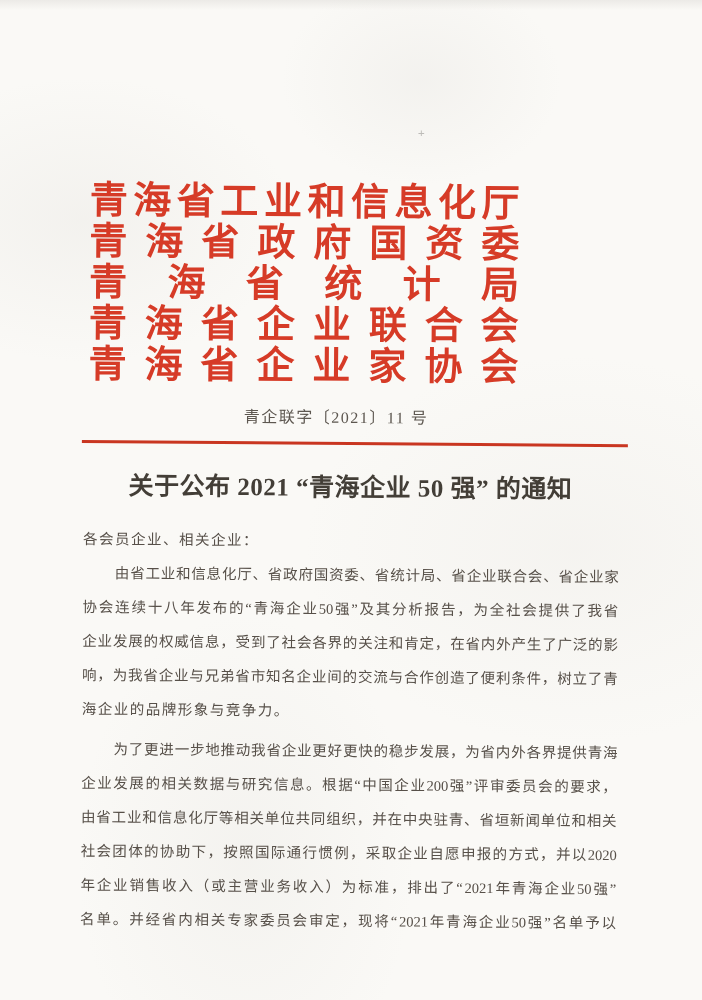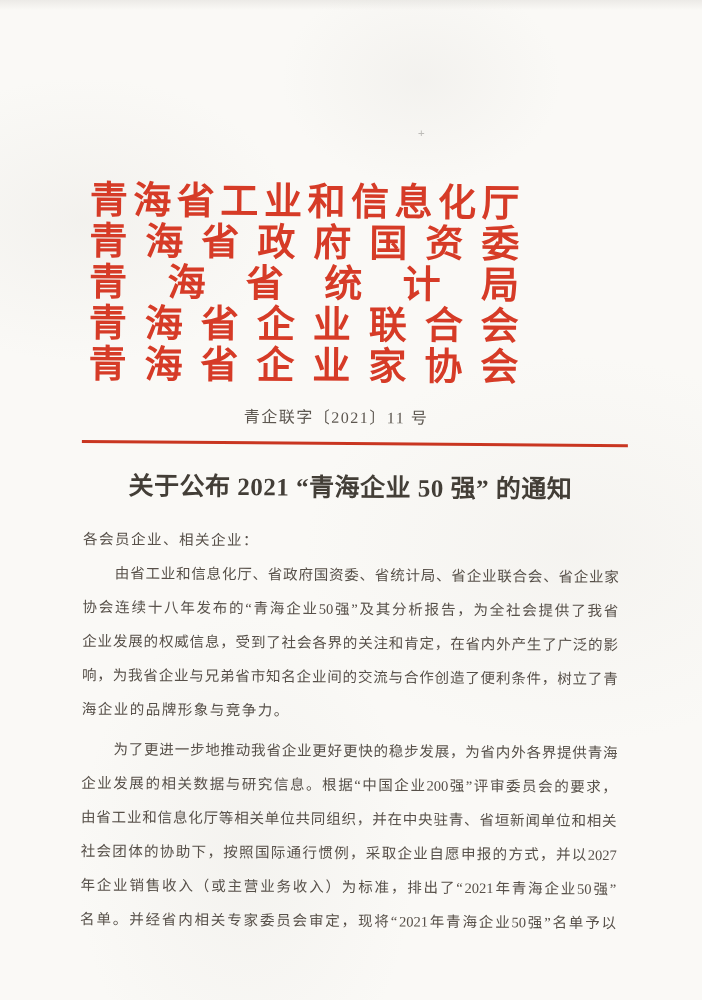--- a/index.html
+++ b/index.html
@@ -423,21 +423,21 @@
           <span>自</span>
           <span>愿</span>
           <span>申</span>
           <span>报</span>
           <span>的</span>
           <span>方</span>
           <span>式</span>
           <span>，</span>
           <span>并</span>
           <span>以</span>
-          <span>2027</span>
+          <span>2020</span>
         </div>
       <div class="line justify" style="display: flex; justify-content: space-between;">
           <span>年</span>
           <span>企</span>
           <span>业</span>
           <span>销</span>
           <span>售</span>
           <span>收</span>
           <span>入</span>
           <span>（</span>

